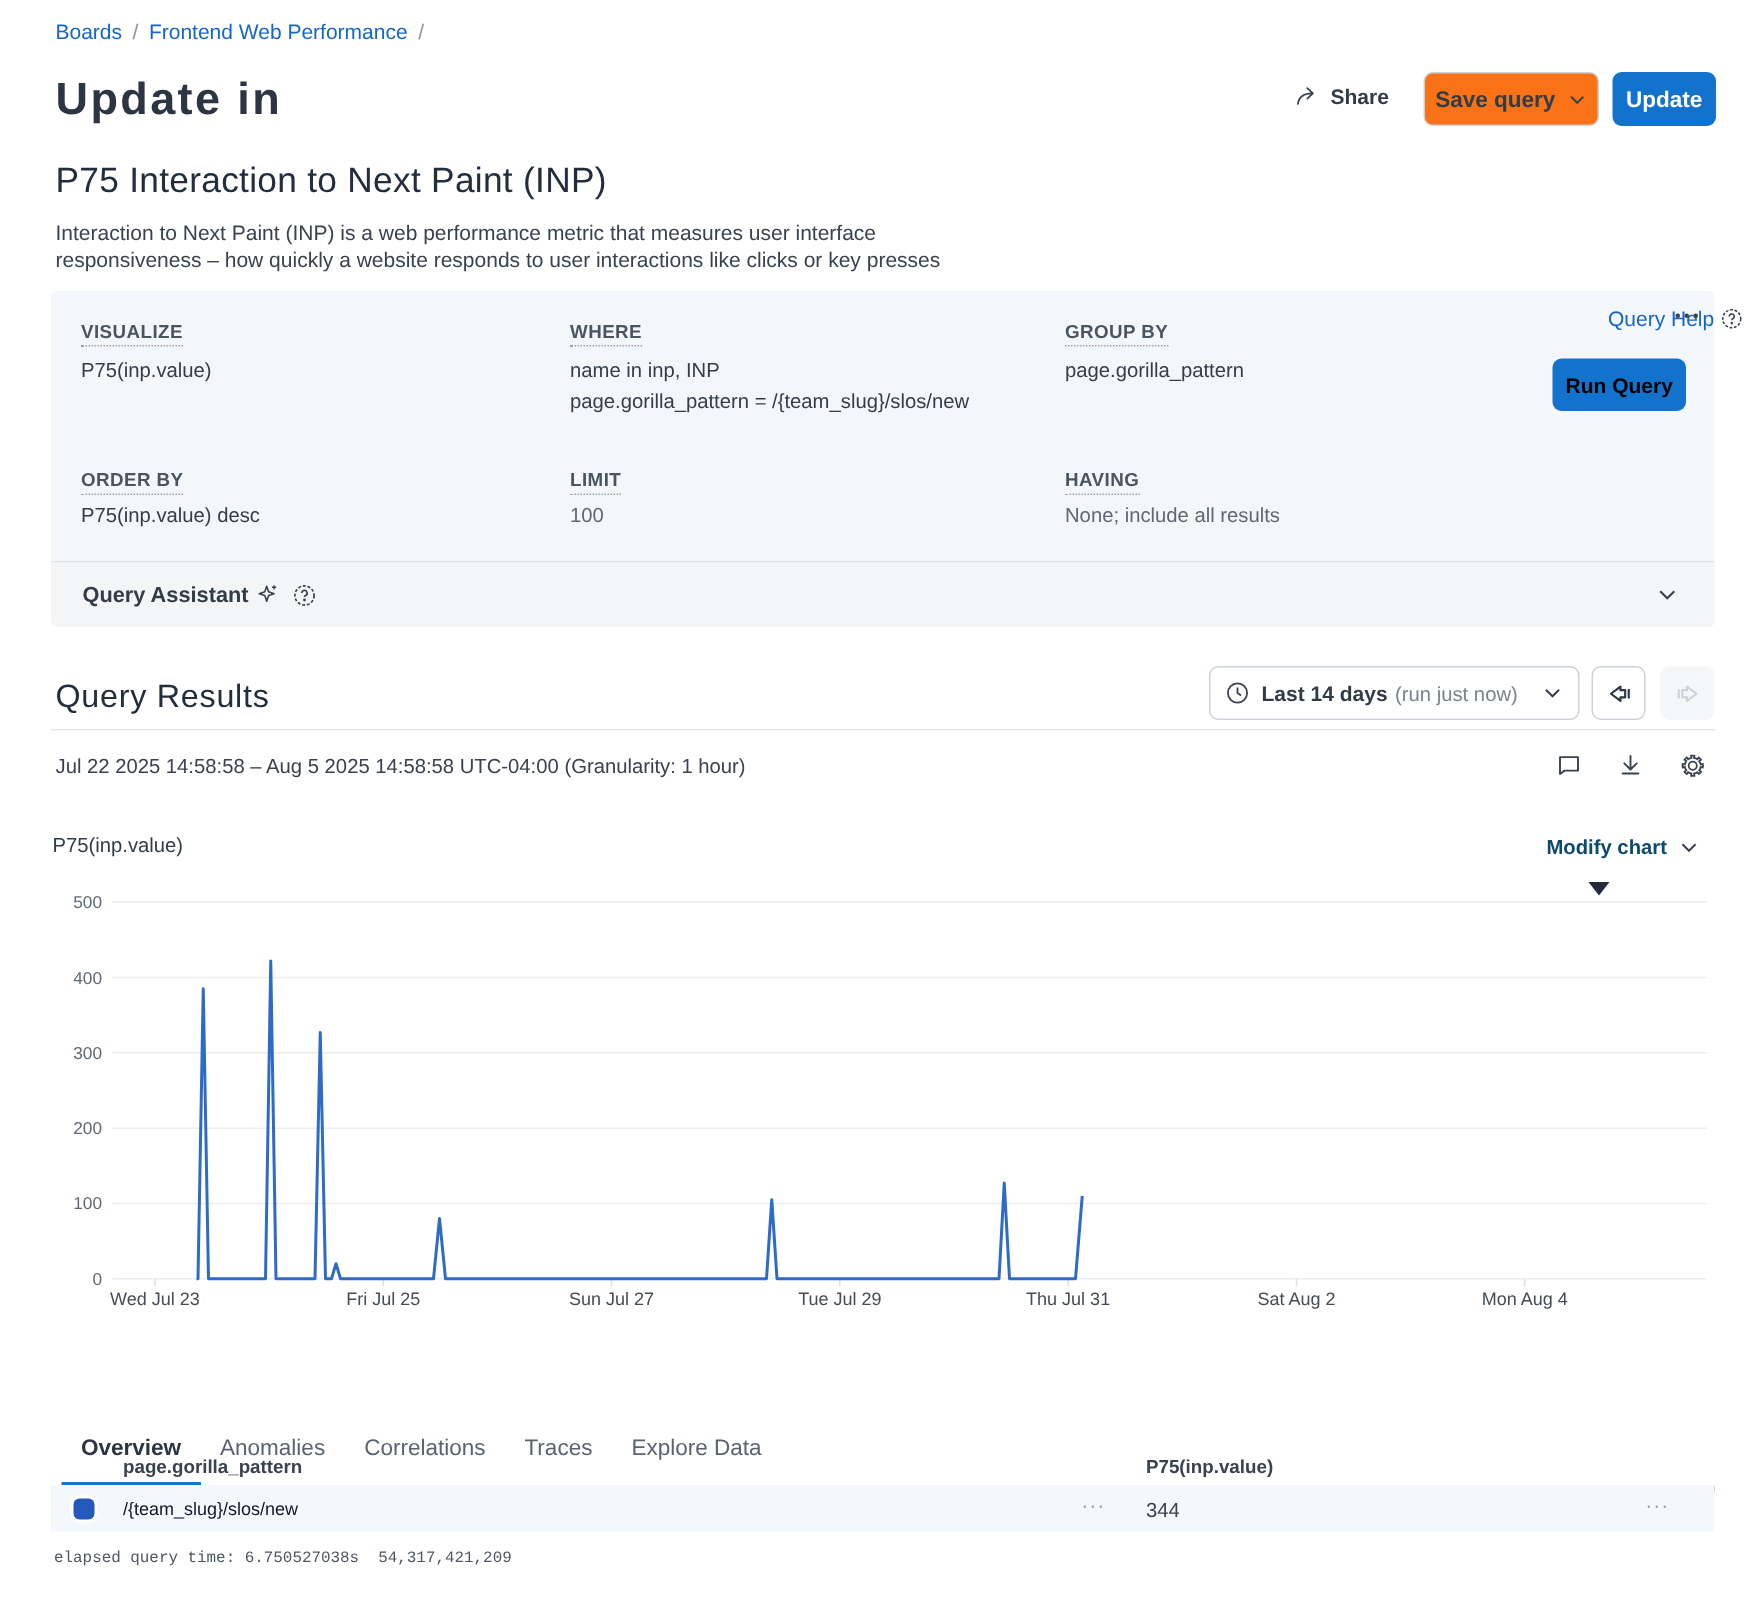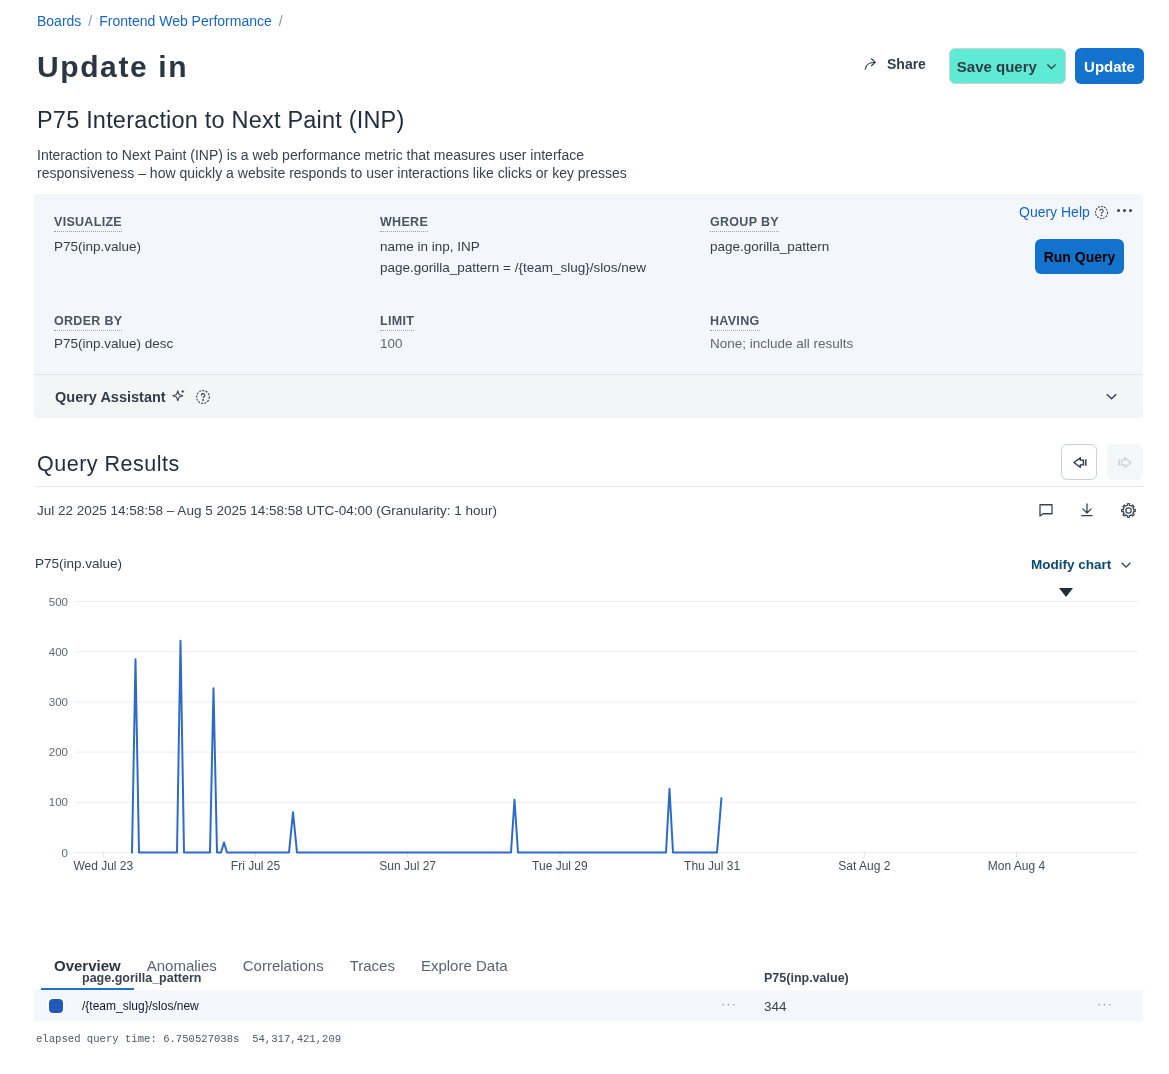--- a/index.html
+++ b/index.html
@@ -13,33 +13,33 @@
 
 #crumb { left:37px; top:13px; font-size:14px; color:#1667c5; }
 #crumb .sep { color:#8a94a0; padding:0 7px; }
 
 
 #h1 { left:37px; top:50px; font-size:30px; font-weight:bold; color:#2c3642; letter-spacing:1.6px; }
 #dsbtn { left:185px; top:48px; height:36px; border:1px solid #ccd2d9; border-radius:6px; background:#fff; display:flex; align-items:center; padding:0 11px 0 13px; }
 #dsbtn .nm { font-size:14px; color:#323c48; margin:0 8px 0 7px; }
 #dsbtn .chip { background:#e9eaee; border-radius:4px; color:#5f6873; font-size:13px; font-weight:bold; padding:3px 6px; margin-right:10px; }
 #share { left:863px; top:56px; display:flex; align-items:center; color:#323c48; font-size:14px; font-weight:bold; }
-#savebtn { left:949px; top:48px; width:117px; height:36px; border:1px solid #ccd2d9; border-radius:6px; background:#5eead4; display:flex; align-items:center; justify-content:center; font-size:15px; font-weight:bold; color:#323c48; }
+#savebtn { left:949px; top:48px; width:117px; height:36px; border:1px solid #ccd2d9; border-radius:6px; background:#f97316; display:flex; align-items:center; justify-content:center; font-size:15px; font-weight:bold; color:#323c48; }
 #updbtn { left:1075px; top:48px; width:69px; height:36px; border-radius:6px; background:#1373cc; color:#fff; font-size:15px; font-weight:bold; display:flex; align-items:center; justify-content:center; }
 
 #h2 { left:37px; top:107px; font-size:23.5px; color:#222e3d; font-weight:normal; letter-spacing:0.2px; }
 #desc { left:37px; top:146px; font-size:14px; line-height:18px; color:#39424e; width:620px; }
 
 
 #panel { left:34px; top:194px; width:1109px; height:180px; background:#f3f6fa; border-radius:4px 4px 0 0; }
 #qabar { left:34px; top:374px; width:1109px; height:44px; background:#f4f5f7; border-top:1px solid #dfe3e8; border-radius:0 0 4px 4px; }
 .qlab { font-size:12.5px; font-weight:bold; color:#4a5562; letter-spacing:0.3px; border-bottom:1.5px dotted #9aa3ad; padding-bottom:2px; display:inline-block; }
 .qval { font-size:13.5px; color:#333e4a; line-height:21px; }
 .qval.grey { color:#5e6874; }
-#qhelp { left:1019px; top:204px; font-size:14px; color:#1667c5; display:flex; align-items:center; }
+#qhelp { left:1072px; top:204px; font-size:14px; color:#1667c5; display:flex; align-items:center; }
 #qdots { left:1117px; top:209px; display:flex; gap:3px; } #qdots i { width:3px; height:3px; border-radius:50%; background:#39424e; }
 #runq { left:1035px; top:239px; width:89px; height:35px; background:#1373cc; border-radius:6px; color:#000000; font-size:14px; font-weight:bold; display:flex; align-items:center; justify-content:center; }
 #qatitle { left:55px; top:388px; font-size:14.5px; font-weight:bold; color:#323c48; display:flex; align-items:center; }
 #qachev { left:1104px; top:389px; }
 
 
 #qr { left:37px; top:452px; font-size:21.5px; color:#222e3d; letter-spacing:0.5px; }
 #timebtn { left:806px; top:444px; width:247px; height:36px; border:1px solid #ccd2d9; border-radius:6px; background:#fff; display:flex; align-items:center; padding:0 10px; }
 #timebtn .t1 { font-size:14px; font-weight:bold; color:#323c48; margin-left:8px; }
 #timebtn .t2 { font-size:13.5px; color:#7a828e; margin-left:5px; }
@@ -132,20 +132,31 @@
         <circle cx="10" cy="13.8" r="0.5" fill="#39424e"></circle>
       </svg>
 </div>
 <div class="abs" id="qachev">
       <svg width="15" height="15" viewBox="0 0 16 16" fill="none" stroke="#39424e" stroke-width="1.5">
         <path d="M3 5.5l5 5 5-5"></path>
       </svg>
     </div>
 
 <div class="abs" id="qr">Query Results</div>
+<div class="abs" id="timebtn">
+  <svg width="16" height="16" viewBox="0 0 20 20" fill="none" stroke="#39424e" stroke-width="1.5">
+        <circle cx="10" cy="10" r="8"></circle>
+        <path d="M10 5.5V10l3 2"></path>
+      </svg>
+  <span class="t1">Last 14 days</span>
+      <span class="t2">(run just now)</span>
+  <svg style="margin-left:auto;" width="14" height="14" viewBox="0 0 16 16" fill="none" stroke="#39424e" stroke-width="1.6">
+        <path d="M3 5.5l5 5 5-5"></path>
+      </svg>
+</div>
 <div class="abs" id="backbtn">
       <svg width="19" height="19" viewBox="0 0 24 24" fill="none" stroke="#2c3642" stroke-width="1.8" stroke-linejoin="round">
         <path d="M13 6v3h4v6h-4v3l-8-6z"></path>
         <path d="M20 8v8"></path>
       </svg>
     </div>
 <div class="abs" id="fwdbtn">
       <svg width="19" height="19" viewBox="0 0 24 24" fill="none" stroke="#ccd2d9" stroke-width="1.8" stroke-linejoin="round">
         <path d="M11 6v3H7v6h4v3l8-6z"></path>
         <path d="M4 8v8"></path>

